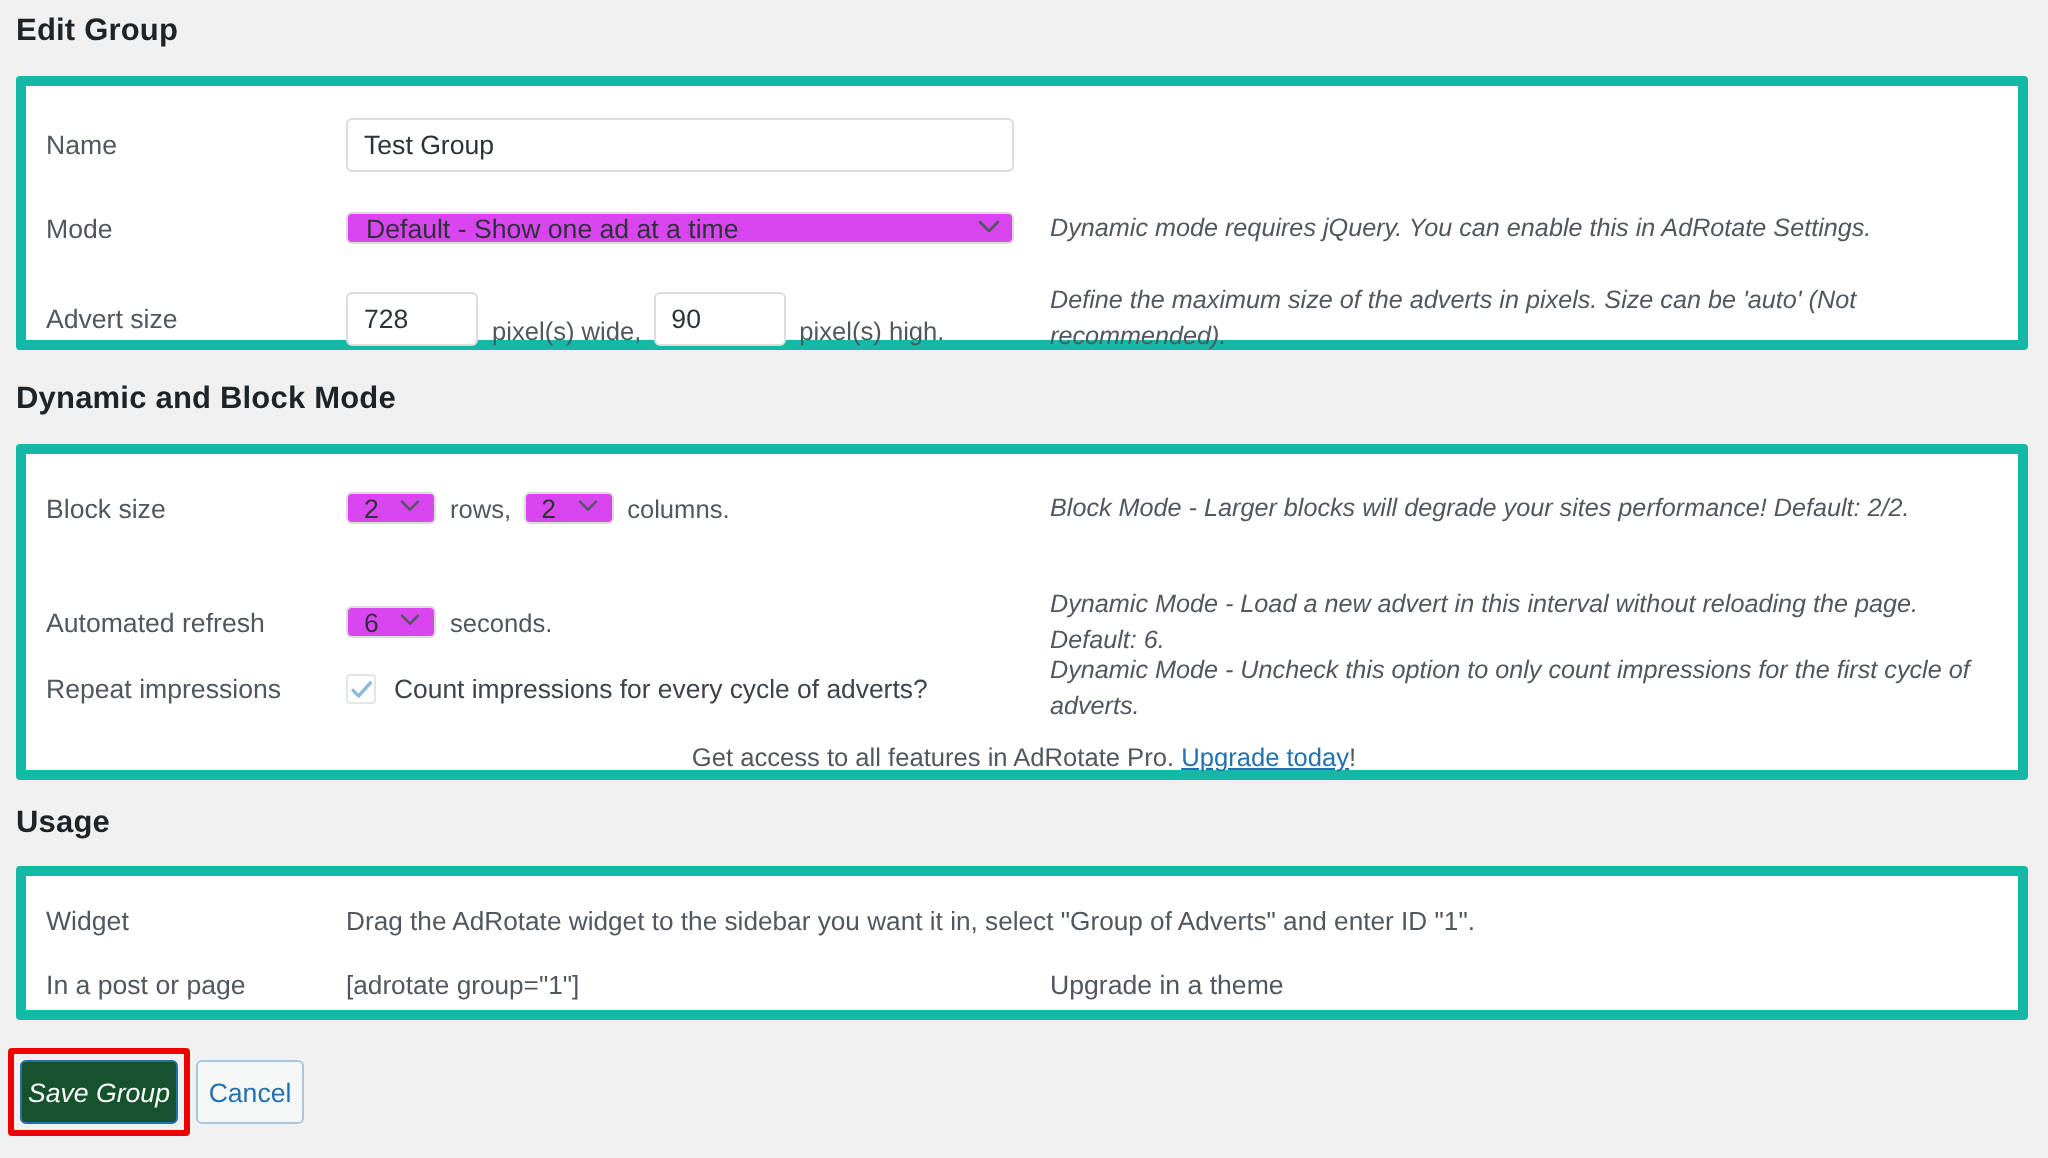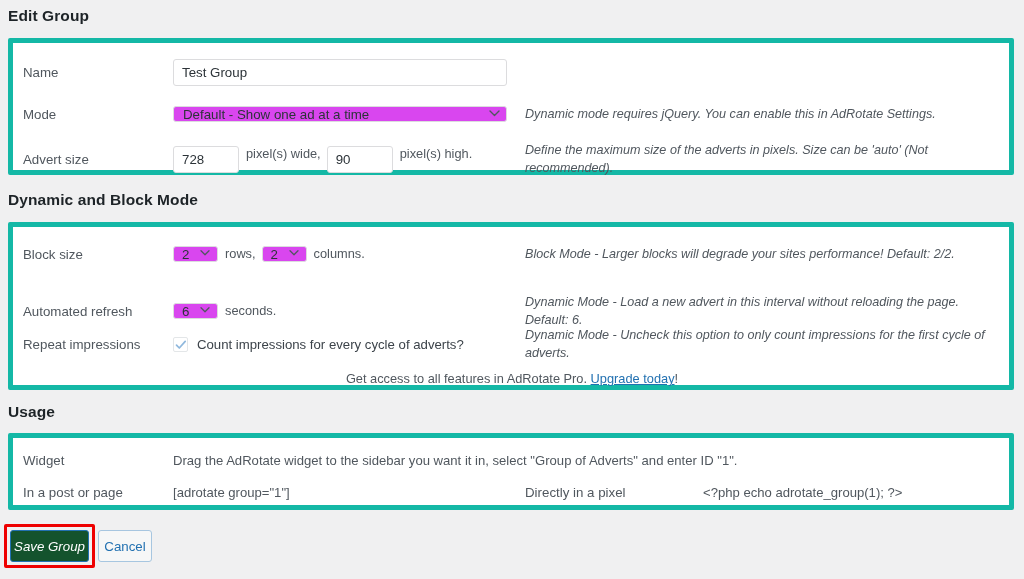--- a/index.html
+++ b/index.html
@@ -49,21 +49,21 @@
     position: absolute;
     left: 10px;
     font-size: 13.3px;
     color: #50575e;
     white-space: nowrap;
   }
   .row-field {
     position: absolute;
     left: 160px;
     display: flex;
-    align-items: flex-start;
+    align-items: flex-end;
     white-space: nowrap;
   }
   .row-help {
     position: absolute;
     left: 512px;
     right: 16px;
     font-size: 12.6px;
     font-style: italic;
     color: #50575e;
     line-height: 1.45;
@@ -327,22 +327,21 @@
   <div class="panel" style="top:433px; height:77px;">
 
     <div class="row" style="top:8px; height:28px;text-align:right;">
       <span class="usage-label">Widget</span>
       <span class="usage-val">Drag the AdRotate widget to the sidebar you want it in, select "Group of Adverts" and enter ID "1".</span>
     </div>
 
     <div class="row" style="top:40px; height:28px;">
       <span class="usage-label">In a post or page</span>
       <span class="usage-val">[adrotate group="1"]</span>
-      <span class="usage-label2">Directly in a pixel</span>
-      <span class="usage-val2">&lt;?php echo adrotate_group(1); ?&gt;</span>
+      <span class="usage-label2">Upgrade in a theme</span>
     </div>
   </div>
 
   <div class="btn-bar">
     <span class="btn btn-primary" style="position:absolute; left:10px; top:0; width:79px;">Save Group</span>
     <span class="btn btn-secondary" style="position:absolute; left:98px; top:0; width:54px;">Cancel</span>
   </div>
 
   <div class="annot-box" style="left:4px; top:524px; width:91px; height:44px;"></div>
 

